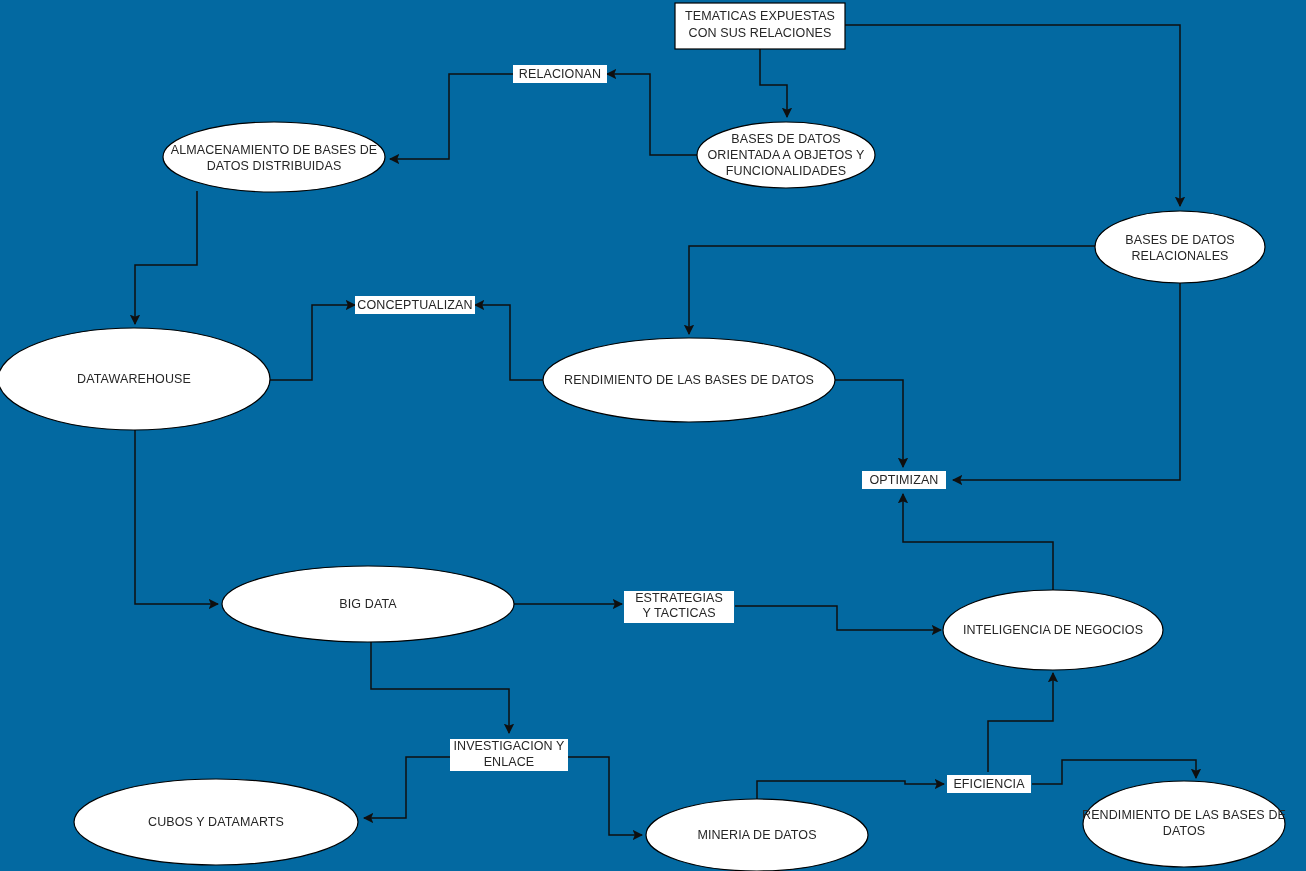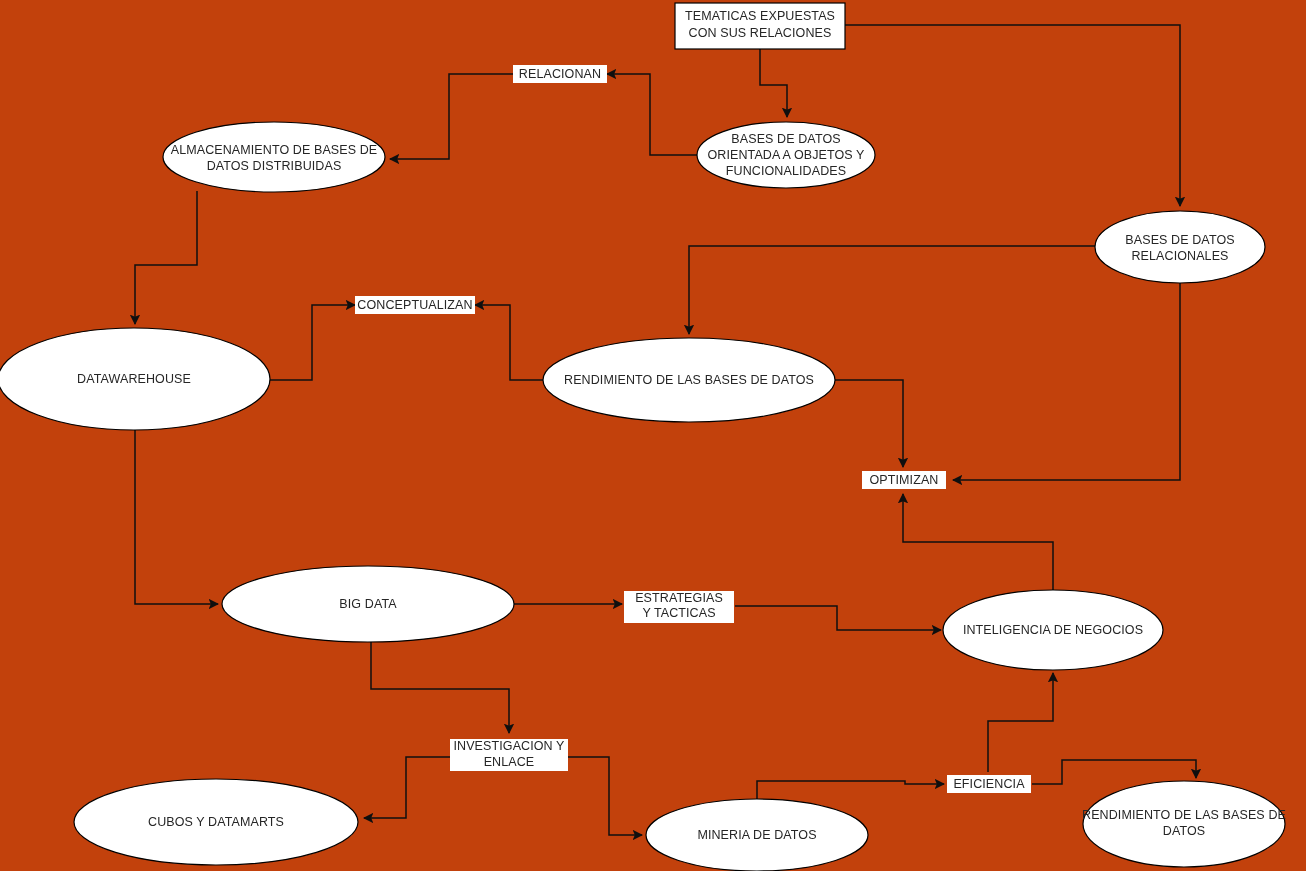--- a/index.html
+++ b/index.html
@@ -8,21 +8,21 @@
     padding: 0;
     background: #ffffff;
   }
   body {
     font-family: "Liberation Sans", sans-serif;
   }
   #canvas-wrap {
     position: relative;
     width: 1306px;
     height: 871px;
-    background: #c2410c;
+    background: #0369a1;
     overflow: hidden;
   }
   svg#diagram {
     position: absolute;
     top: 0;
     left: 0;
     width: 1306px;
     height: 871px;
     display: block;
   }

